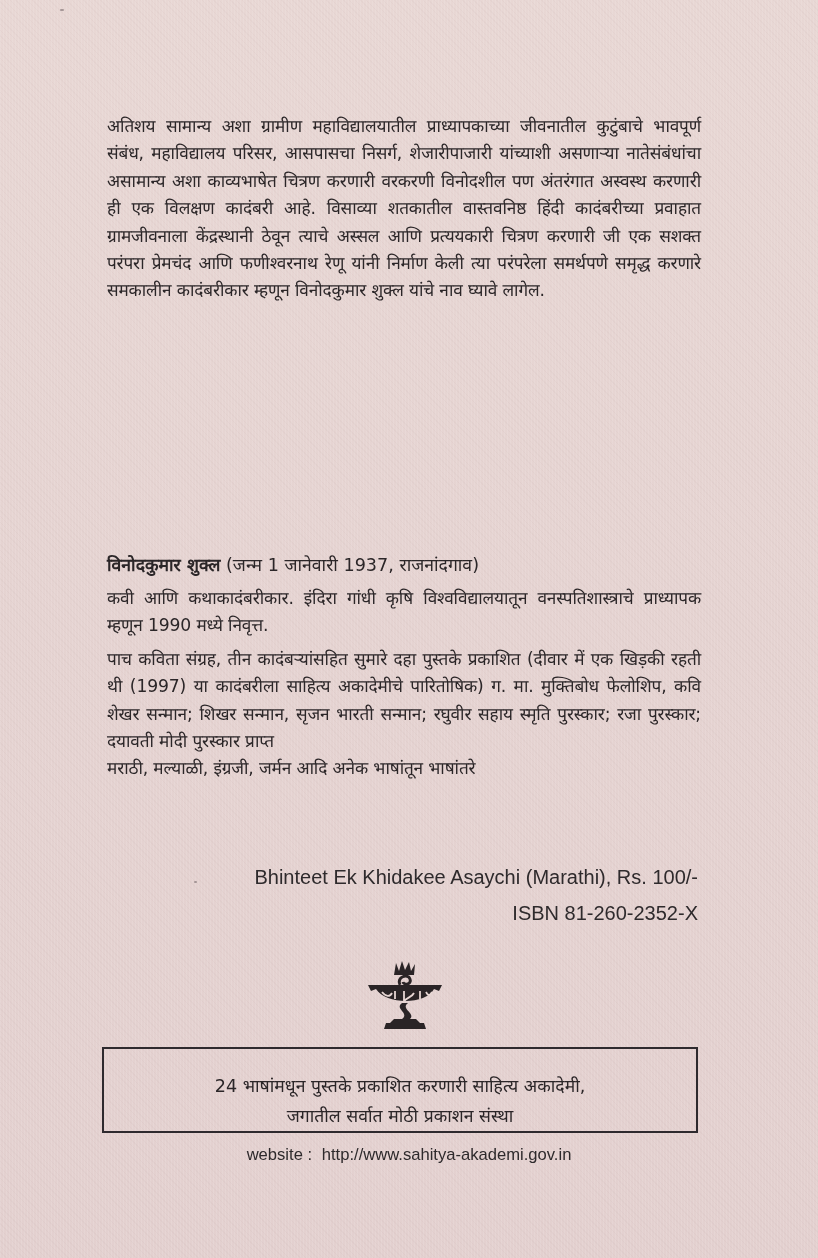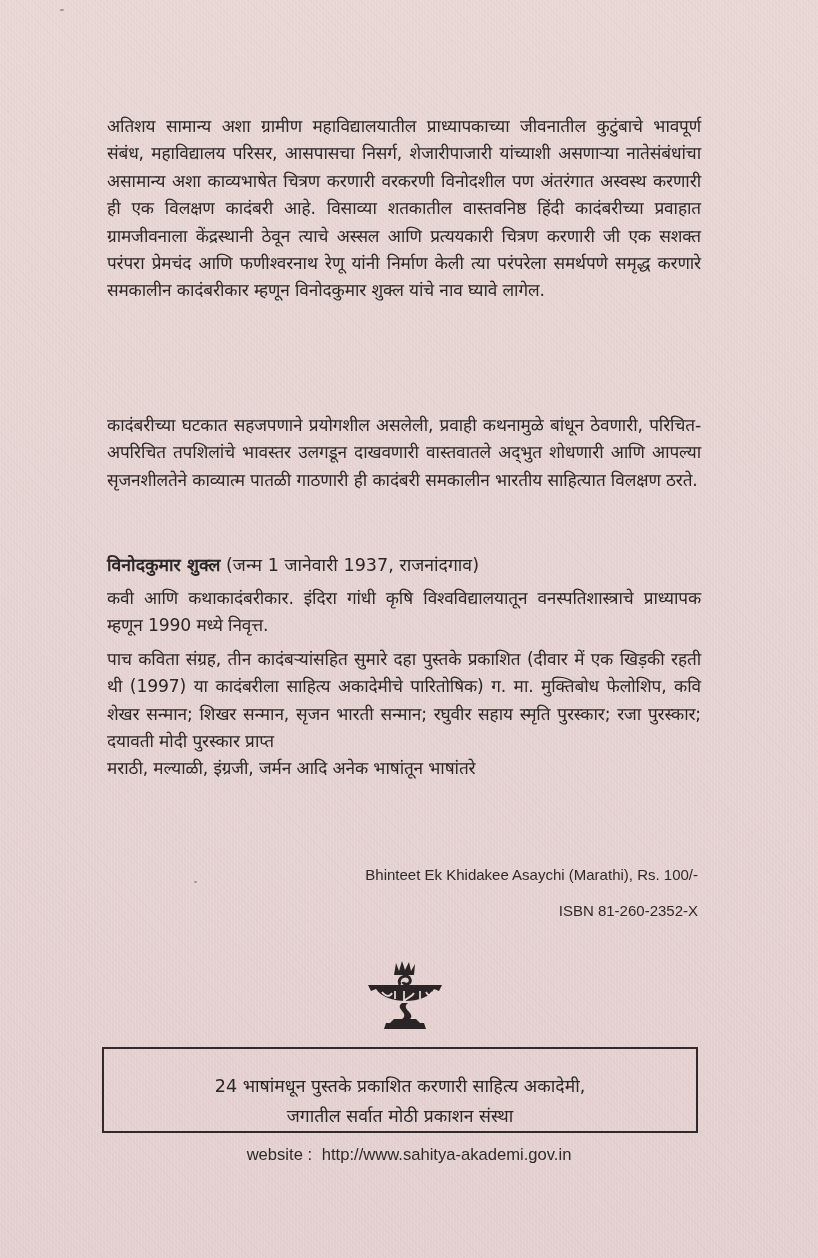--- a/index.html
+++ b/index.html
@@ -55,21 +55,21 @@
       line-height: 27.4px;
       text-align: justify;
       text-align-last: left;
       letter-spacing: -0.15px;
     }
     .bio-line.tight { margin-bottom: 0; }
     .eng-line {
       position: absolute;
       right: 120px;
       font-family: "Liberation Sans", sans-serif;
-      font-size: 15px;
+      font-size: 20px;
       color: #2e2a2c;
       white-space: nowrap;
       margin-left: 40px;
     }
     #book-title-line { top: 866px; }
     #isbn-line { top: 902px; }
     .logo {
       position: absolute;
       left: 364px;
       top: 961px;
@@ -113,21 +113,20 @@
       opacity: 0.7;
     }
   </style>
 </head>
 <body>
 
 <div class="cover">
 
   <p class="para text-col" id="para1">अतिशय सामान्य अशा ग्रामीण महाविद्यालयातील प्राध्यापकाच्या जीवनातील कुटुंबाचे भावपूर्ण संबंध, महाविद्यालय परिसर, आसपासचा निसर्ग, शेजारीपाजारी यांच्याशी असणाऱ्या नातेसंबंधांचा असामान्य अशा काव्यभाषेत चित्रण करणारी वरकरणी विनोदशील पण अंतरंगात अस्वस्थ करणारी ही एक विलक्षण कादंबरी आहे. विसाव्या शतकातील वास्तवनिष्ठ हिंदी कादंबरीच्या प्रवाहात ग्रामजीवनाला केंद्रस्थानी ठेवून त्याचे अस्सल आणि प्रत्ययकारी चित्रण करणारी जी एक सशक्त परंपरा प्रेमचंद आणि फणीश्वरनाथ रेणू यांनी निर्माण केली त्या परंपरेला समर्थपणे समृद्ध करणारे समकालीन कादंबरीकार म्हणून विनोदकुमार शुक्ल यांचे नाव घ्यावे लागेल.</p>
 
-  <p class="para text-col" id="para2">कादंबरीच्या घटकात सहजपणाने प्रयोगशील असलेली, प्रवाही कथनामुळे बांधून ठेवणारी, परिचित-अपरिचित तपशिलांचे भावस्तर उलगडून दाखवणारी वास्तवातले अद्‌भुत शोधणारी आणि आपल्या सृजनशीलतेने काव्यात्म पातळी गाठणारी ही कादंबरी समकालीन भारतीय साहित्यात विलक्षण ठरते.</p>
 
   <div class="text-col" id="author-block">
     <div class="author-heading">
       <span class="author-name">विनोदकुमार शुक्ल</span>
       <span>(जन्म 1 जानेवारी 1937, राजनांदगाव)</span>
     </div>
     <p class="bio-line">कवी आणि कथाकादंबरीकार. इंदिरा गांधी कृषि विश्वविद्यालयातून वनस्पतिशास्त्राचे प्राध्यापक म्हणून 1990 मध्ये निवृत्त.</p>
     <p class="bio-line tight">पाच कविता संग्रह, तीन कादंबऱ्यांसहित सुमारे दहा पुस्तके प्रकाशित (दीवार में एक खिड़की रहती थी (1997) या कादंबरीला साहित्य अकादेमीचे पारितोषिक) ग. मा. मुक्तिबोध फेलोशिप, कवि शेखर सन्मान; शिखर सन्मान, सृजन भारती सन्मान; रघुवीर सहाय स्मृति पुरस्कार; रजा पुरस्कार; दयावती मोदी पुरस्कार प्राप्त</p>
     <p class="bio-line tight">मराठी, मल्याळी, इंग्रजी, जर्मन आदि अनेक भाषांतून भाषांतरे</p>
   </div>

